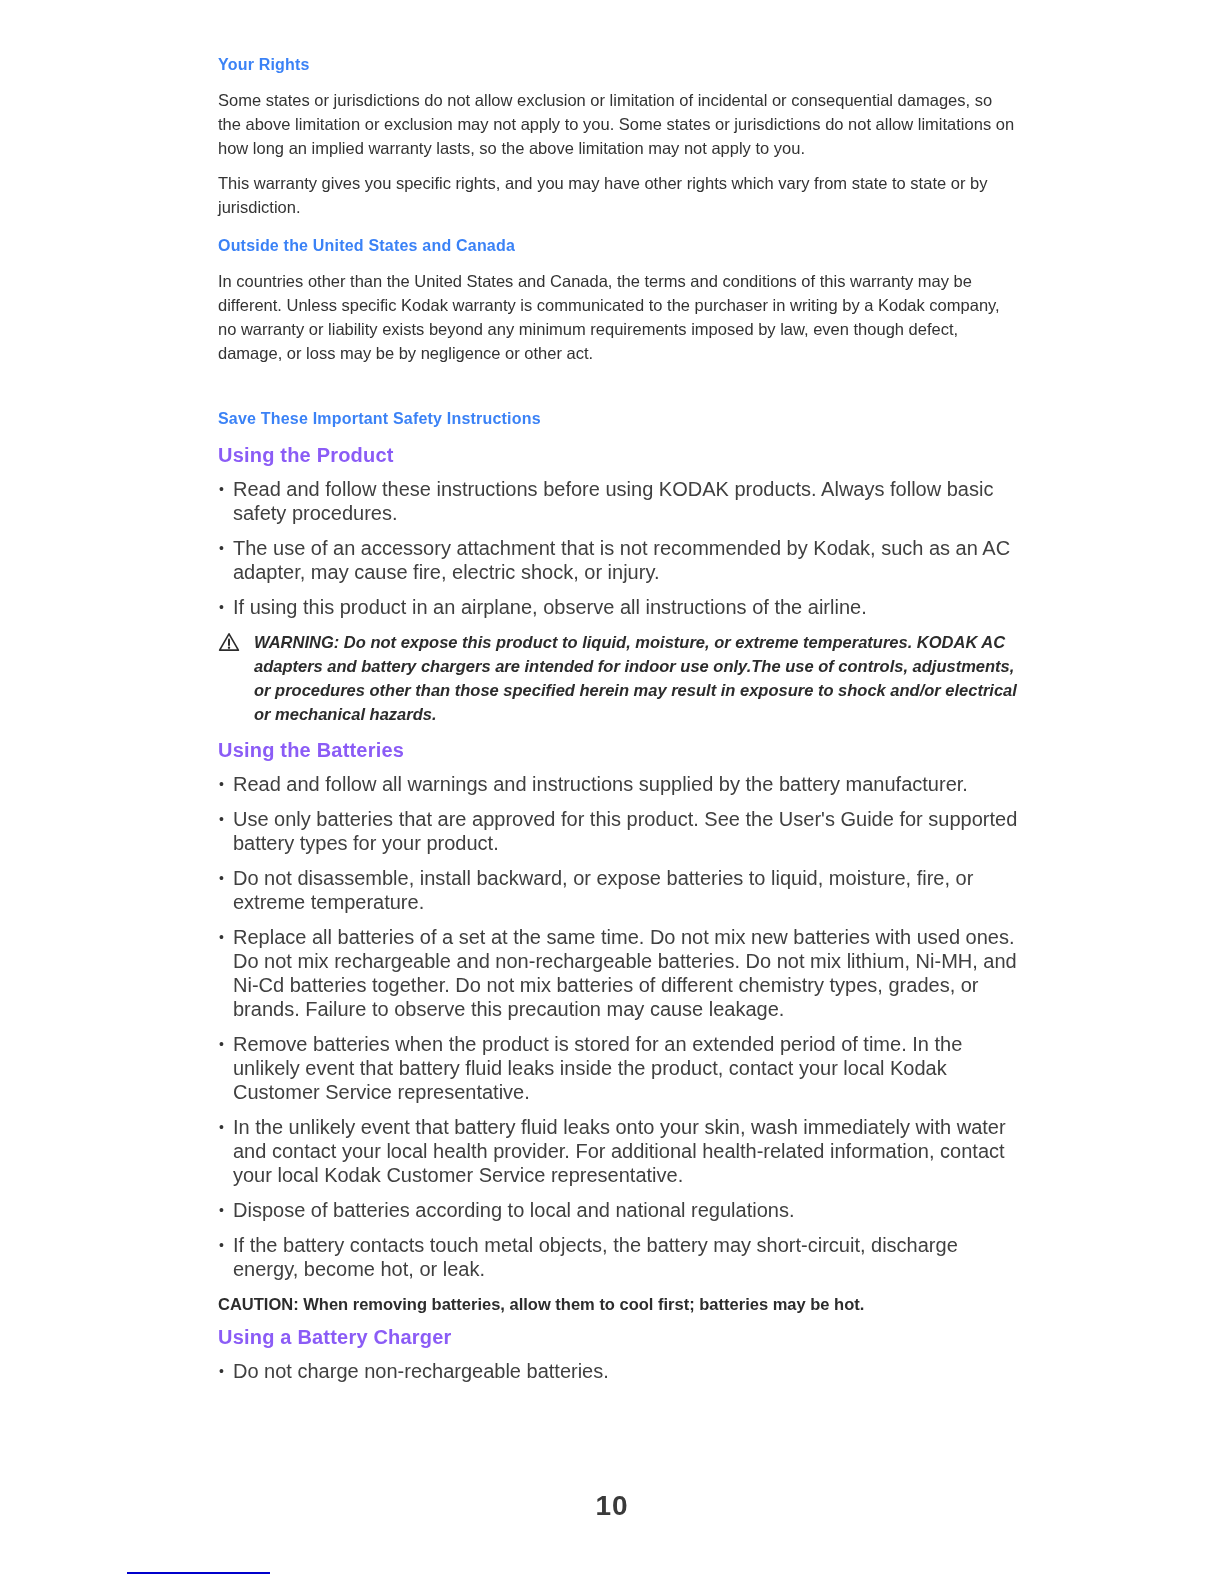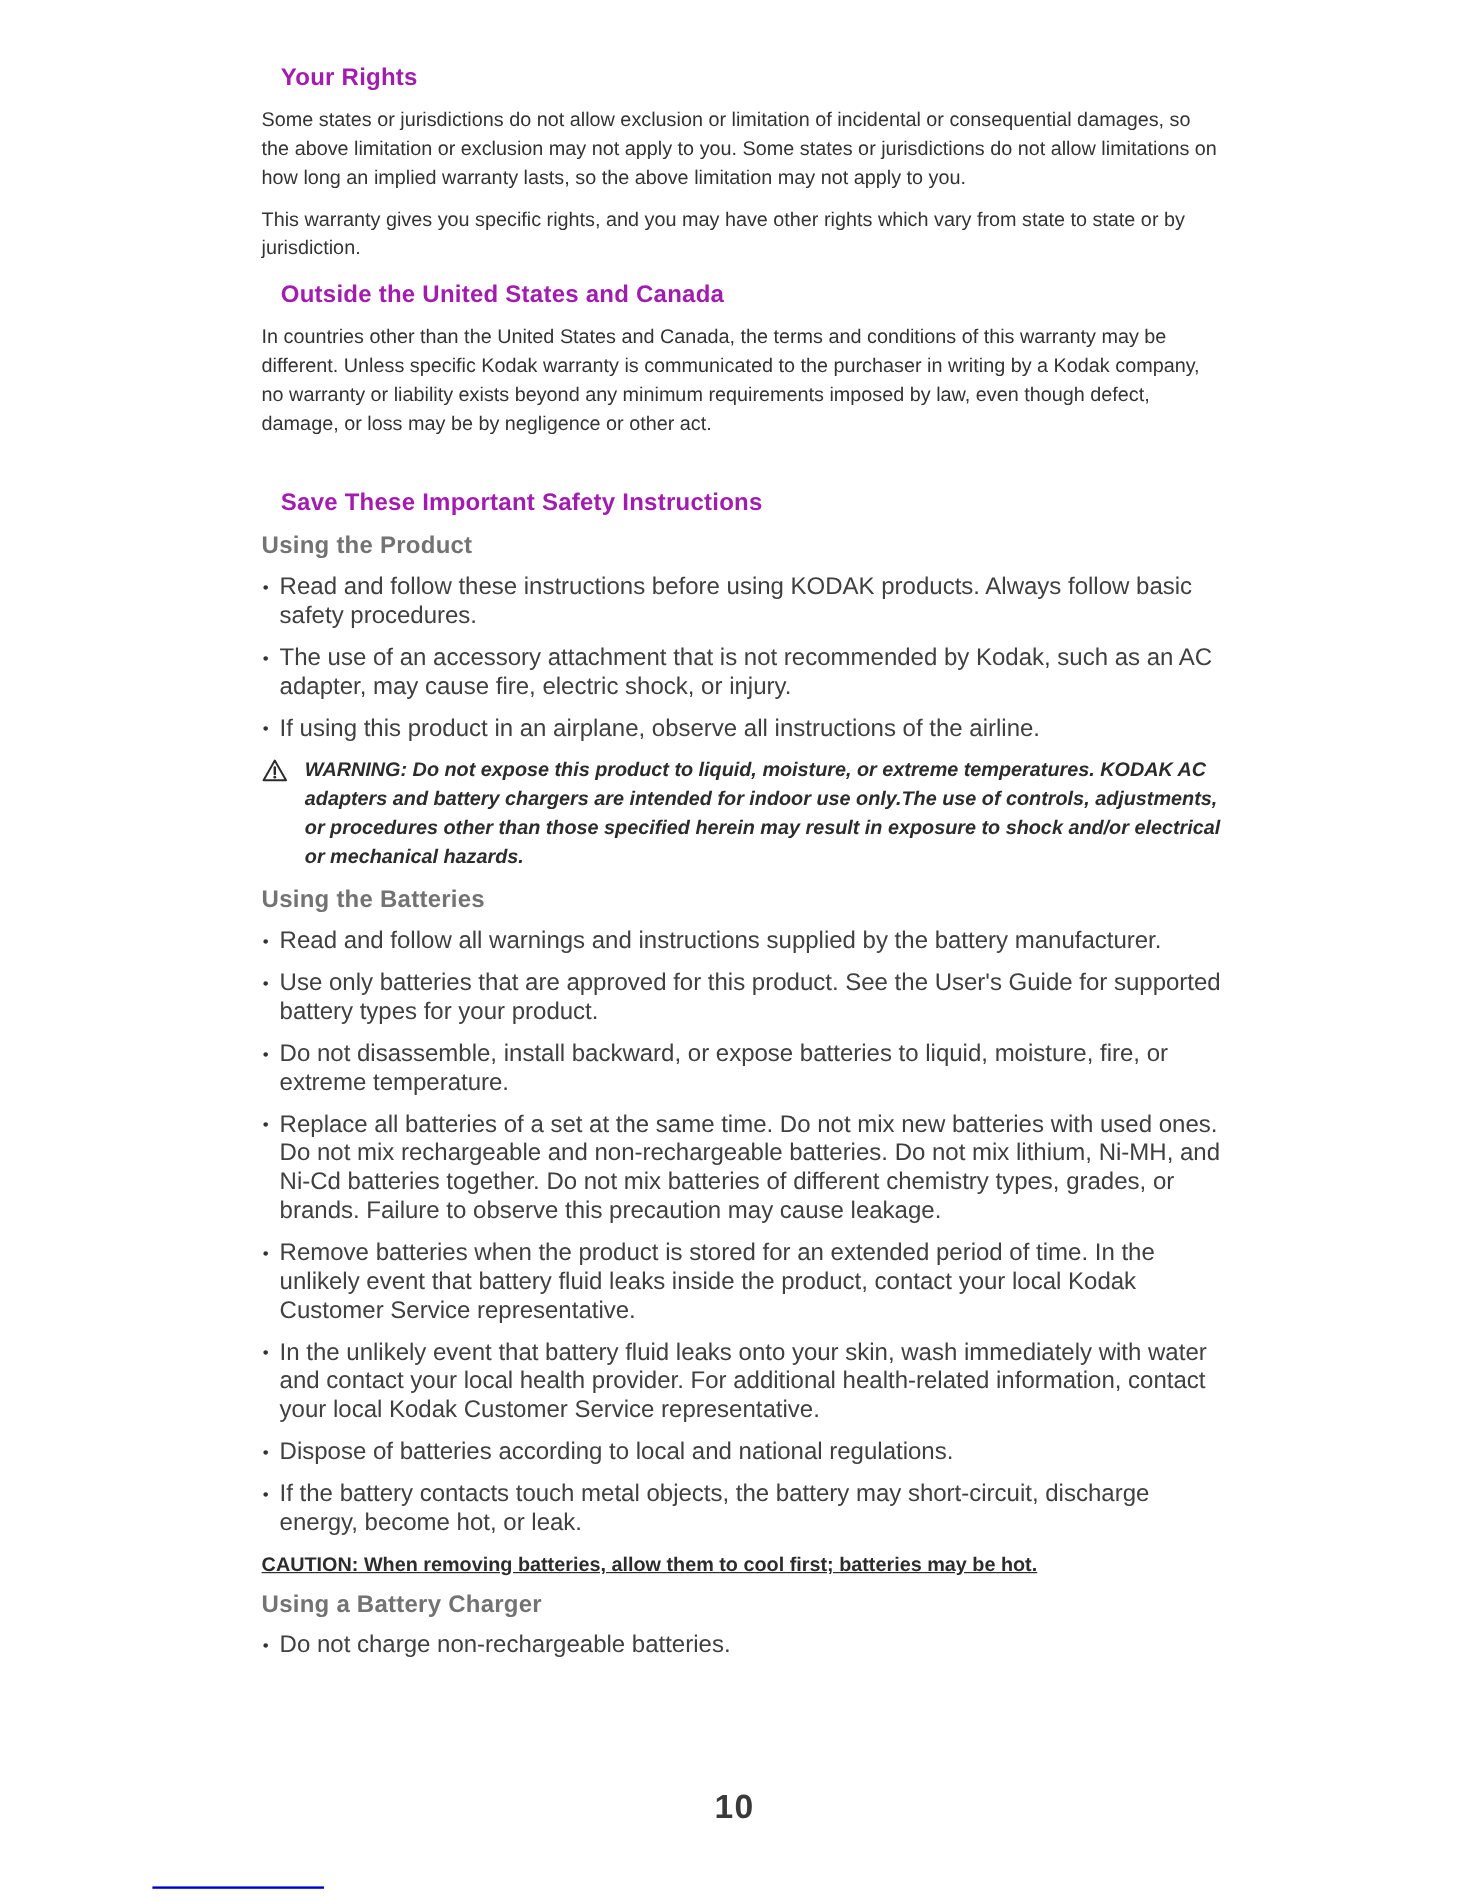--- a/index.html
+++ b/index.html
@@ -17,31 +17,31 @@
     color: #2e2e2e;
     overflow: hidden;
   }
   .content {
     position: absolute;
     left: 218px;
     top: 52px;
     width: 800px;
   }
   .h-section {
-    font-size: 20px;
+    font-size: 16px;
     font-weight: 700;
-    color: #a21caf;
+    color: #3b82f6;
     letter-spacing: 0.2px;
-    margin: 0 0 10px 16px;
+    margin: 0 0 10px 0;
     line-height: 26px;
   }
   .h-sub {
     font-size: 20px;
     font-weight: 700;
-    color: #737373;
+    color: #8b5cf6;
     letter-spacing: 0.2px;
     margin: 2px 0 9px 0;
     line-height: 26px;
   }
   .para {
     font-size: 16.5px;
     line-height: 24px;
     color: #333333;
     margin: 0 0 11px 0;
   }
@@ -79,21 +79,20 @@
   }
   .notice .notice-text.italic {
     font-style: italic;
   }
   .caution-line {
     font-size: 16.5px;
     line-height: 24px;
     font-weight: 700;
     color: #2c2c2c;
     margin: 2px 0 8px 0;
-    text-decoration: underline;
   }
   .page-number {
     position: absolute;
     left: 0;
     top: 1490px;
     width: 1224px;
     text-align: center;
     font-size: 28px;
     font-weight: 700;
     color: #3a3a3a;

